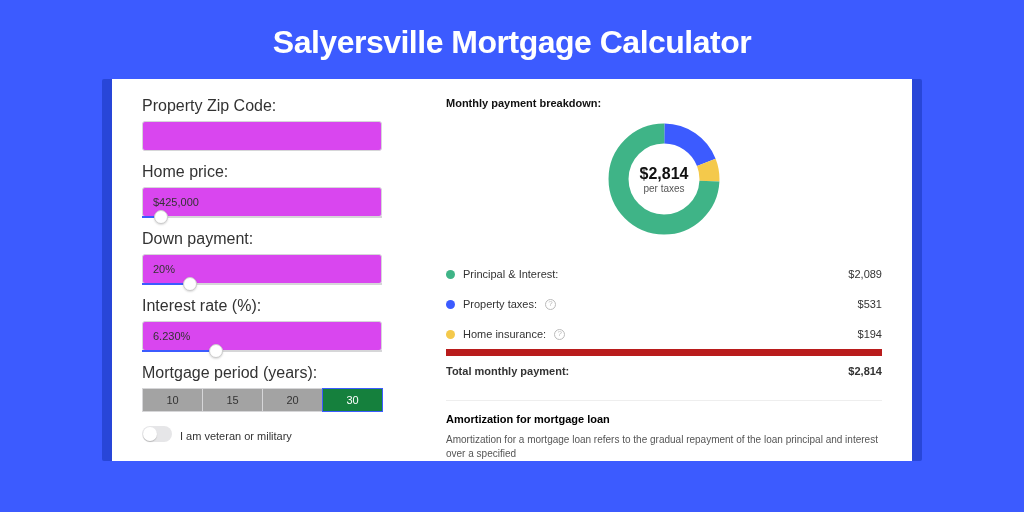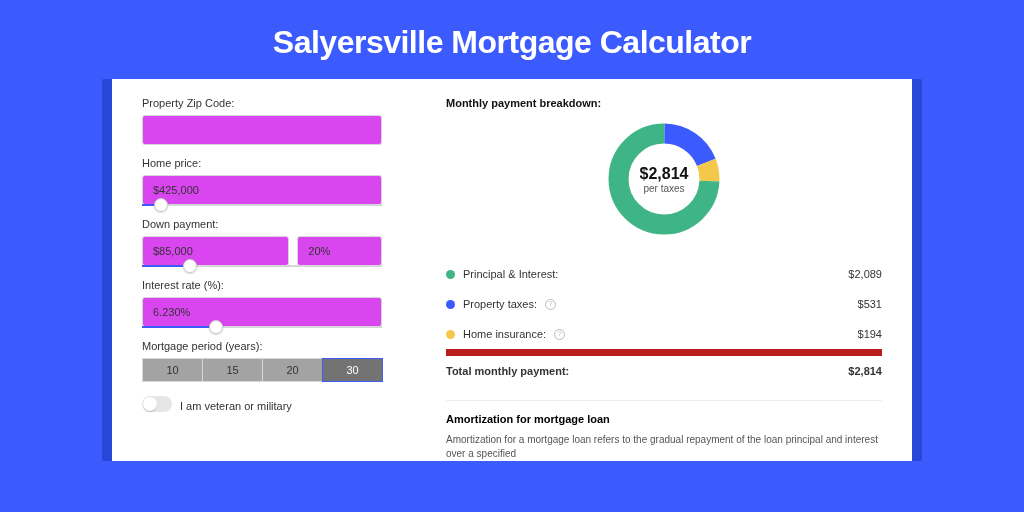--- a/index.html
+++ b/index.html
@@ -28,21 +28,21 @@
   .card {
     background: #fff;
     width: 100%;
     padding: 18px 30px 0 30px;
     display: flex;
     gap: 30px;
   }
   .col-left { width: 240px; flex: 0 0 240px; }
   .col-right { flex: 1; min-width: 0; margin-left: 34px; }
   .field-label {
-    font-size: 11px;
+    font-size: 16px;
     color: #333;
     margin-bottom: 6px;
   }
   .input {
     width: 100%;
     height: 30px;
     border: 1px solid #d6d6d8;
     border-radius: 3px;
     padding: 0 10px;
     font-size: 11px;
@@ -74,21 +74,21 @@
     height: 24px;
     border: 1px solid #d6d6d8;
     background: #a3a3a3;
     font-size: 11px;
     color: #333;
     cursor: pointer;
     display: flex; align-items: center; justify-content: center;
     margin-right: -1px;
   }
   .period-btn.active {
-    background: #737373; color: #fff; border-color: #3c5bff;
+    background: #15803d; color: #fff; border-color: #3c5bff;
   }
   .toggle-row { display: flex; align-items: flex-end; gap: 8px; margin-top: 14px; }
   .toggle {
     width: 30px; height: 16px; background: #e6e6e8; border-radius: 10px;
     position: relative;
   }
   .toggle-knob {
     width: 14px; height: 14px; background: #fff; border-radius: 50%;
     position: absolute; top: 1px; left: 1px;
     box-shadow: 0 1px 1px rgba(0,0,0,0.2);
@@ -151,21 +151,20 @@
         <input class="input" value="$425,000" style="">
         <div class="slider-track">
           <div class="slider-fill" style="width: 8%;"></div>
           <div class="slider-handle" style="left: 8%;"></div>
         </div>
       </div>
 
       <div class="field">
         <div class="field-label">Down payment:</div>
         <div class="dp-row">
-          <input class="input" value="$85,000" style="">
           <input class="input" value="20%" style="">
         </div>
         <div class="slider-track">
           <div class="slider-fill" style="width: 20%;"></div>
           <div class="slider-handle" style="left: 20%;"></div>
         </div>
       </div>
 
       <div class="field">
         <div class="field-label">Interest rate (%):</div>

